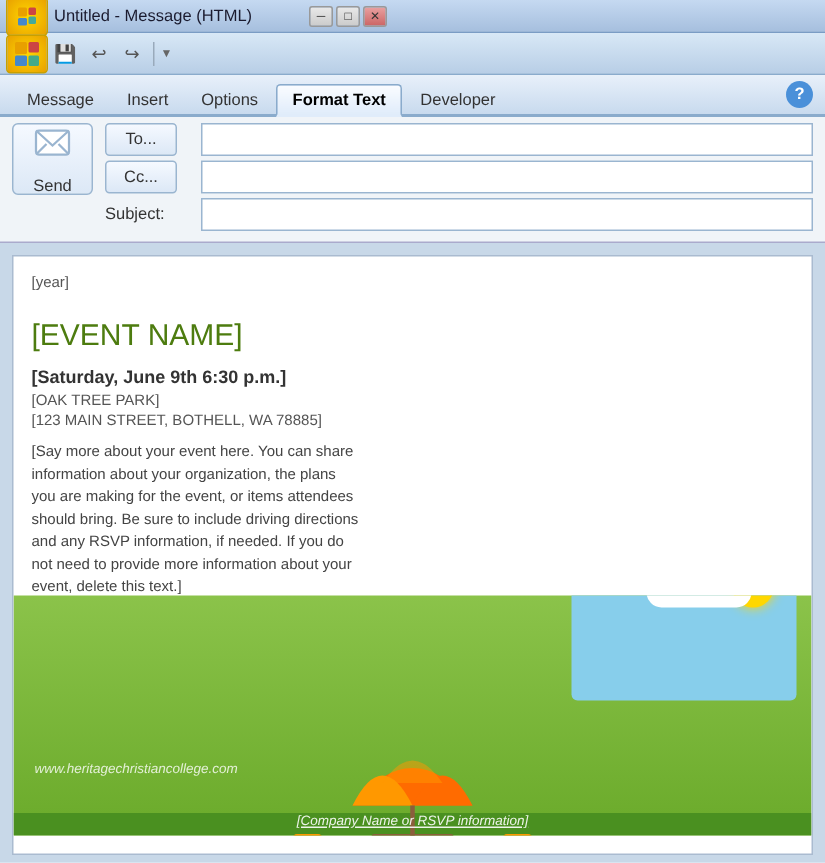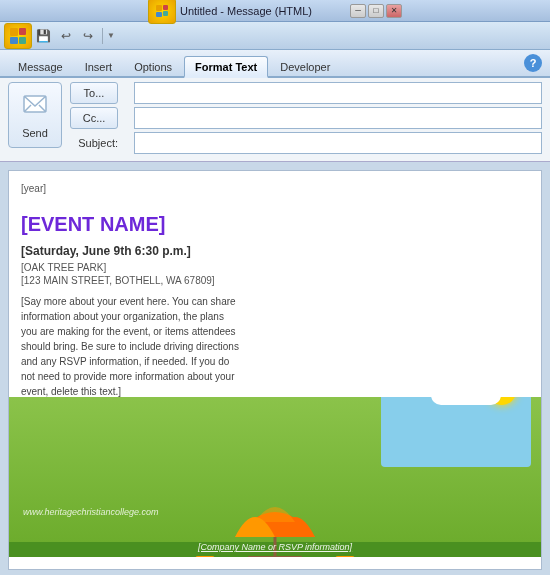--- a/index.html
+++ b/index.html
@@ -11,21 +11,21 @@
       font-size: 12px;
       overflow: hidden;
     }
 
     
     .title-bar {
       background: linear-gradient(to bottom, #c5d9f1, #a6bfde);
       height: 22px;
       display: flex;
       align-items: center;
-      justify-content: center;
+      justify-content: flex-start;
       padding: 0 4px;
       border-bottom: 1px solid #7a9cc4;
       gap: 38px;
     }
     .title-bar-left {
       display: flex;
       align-items: center;
       gap: 4px;
     }
     .title-bar-title {
@@ -175,29 +175,28 @@
       border: 1px solid #9ab5d0;
       background: white;
       padding: 0 4px;
       font-size: 11px;
       outline: none;
     }
     .email-label {
       font-size: 11px;
       color: #333;
       min-width: 48px;
-      text-align: right;
     }
     .send-btn {
       display: flex;
       flex-direction: column;
       align-items: center;
       justify-content: center;
       width: 54px;
-      height: 66px;
+      height: 48px;
       background: linear-gradient(to bottom, #f5f9ff, #dce8f6);
       border: 1px solid #9ab5d0;
       border-radius: 4px;
       cursor: pointer;
       font-size: 11px;
       color: #333;
       margin-right: 4px;
     }
     .send-icon {
       font-size: 22px;
@@ -232,22 +231,22 @@
       position: relative;
     }
 
     .year-text {
       font-size: 10px;
       color: #555;
       margin-bottom: 19px;
     }
     .event-name {
       font-size: 20px;
-      font-weight: bold;
-      color: #6d28d9;
+      font-weight: normal;
+      color: #4d7c0f;
       margin-bottom: 8px;
     }
     .event-date {
       font-size: 12px;
       font-weight: bold;
       color: #333;
       margin-bottom: 4px;
     }
     .event-location {
       font-size: 10px;
@@ -395,21 +394,21 @@
   </div>
 </div>
 
 <div class="main-content">
   <div class="email-preview">
     <div class="preview-content">
       <div class="year-text">[year]</div>
       <div class="event-name">[EVENT NAME]</div>
       <div class="event-date">[Saturday, June 9th 6:30 p.m.]</div>
       <div class="event-location">[OAK TREE PARK]</div>
-      <div class="event-address">[123 MAIN STREET, BOTHELL, WA 67809]</div>
+      <div class="event-address">[123 MAIN STREET, BOTHELL, WA 78885]</div>
       <div class="event-description">[Say more about your event here. You can share information about your organization, the plans you are making for the event, or items attendees should bring. Be sure to include driving directions and any RSVP information, if needed. If you do not need to provide more information about your event, delete this text.]</div>
 
       <div class="summer-scene">
 
         <div class="sky-bg">
           <div style="position:relative; width:150px; height:100px; background: #87CEEB; border-radius: 4px; overflow: hidden;">
 
             <div style="position:absolute; top:10px; right:15px; width:28px; height:28px; background:#FFD700; border-radius:50%; box-shadow: 0 0 8px #FFD700;"></div>
 
             <div style="position:absolute; top:8px; right:30px;">

